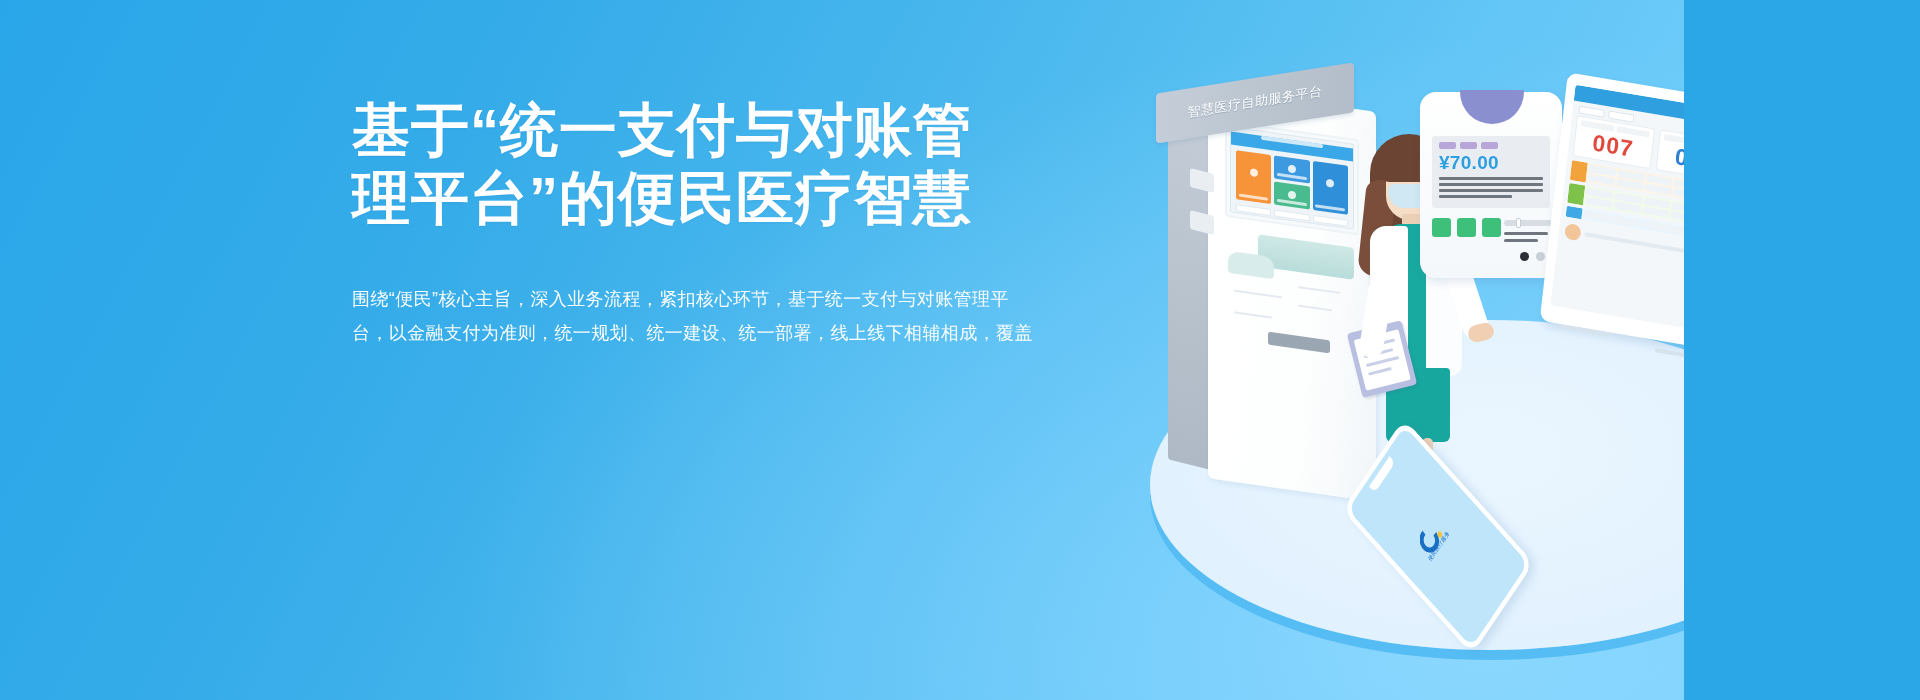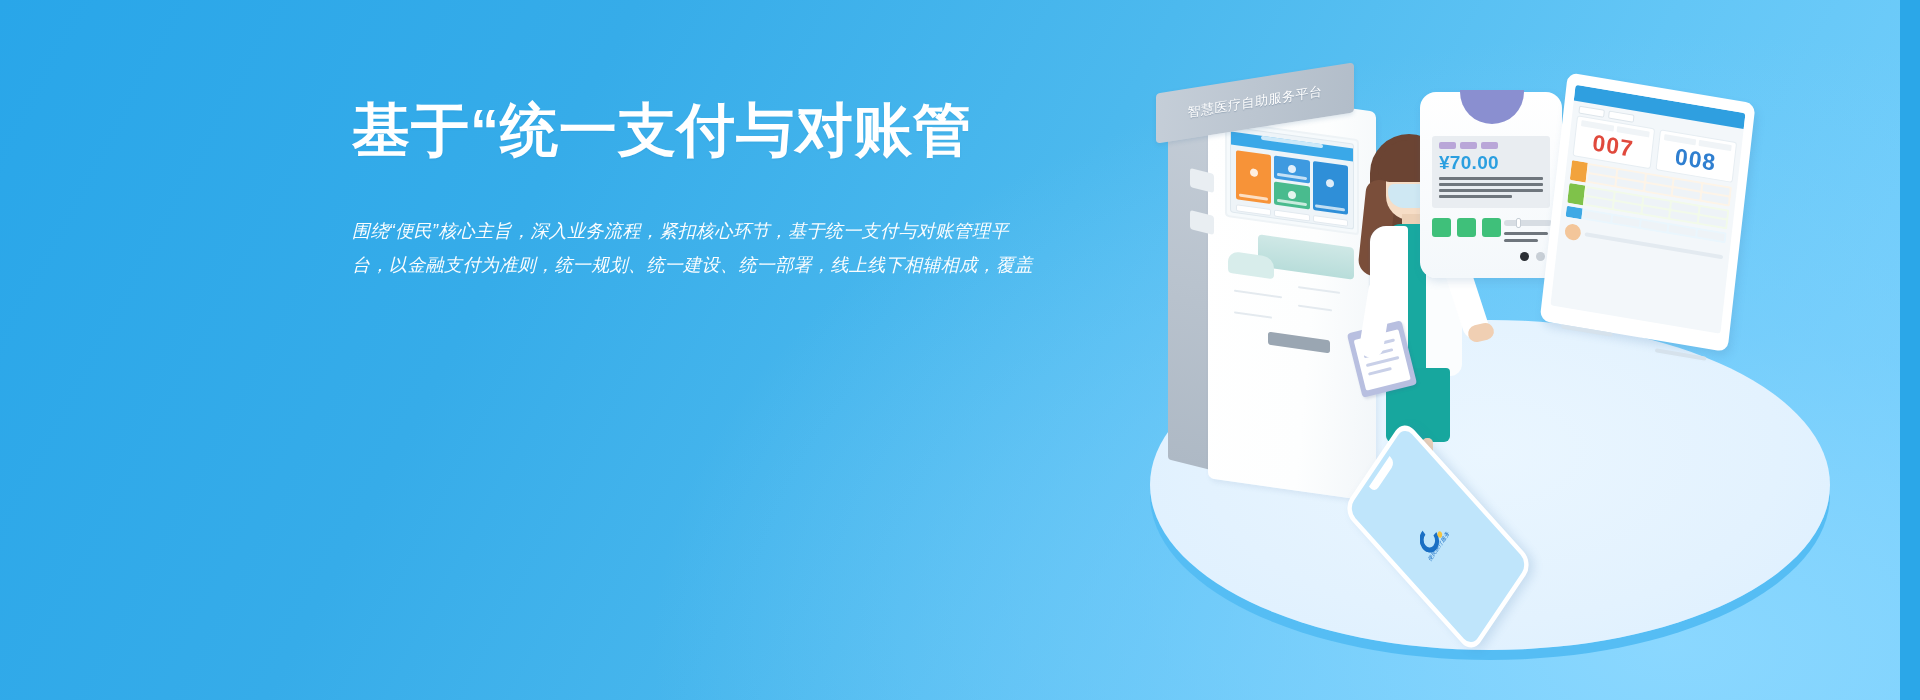--- a/index.html
+++ b/index.html
@@ -4,38 +4,38 @@
 <style>
   * { margin:0; padding:0; box-sizing:border-box; }
   html,body { width:1920px; height:700px; overflow:hidden; }
   body {
     font-family:"Liberation Sans","DejaVu Sans",sans-serif;
     background:#2ba7e8;
   }
 
   
   .banner {
-    position:relative; width:1900px; height:700px; overflow:hidden;
+    position:relative; width:1684px; height:700px; overflow:hidden;
     background:
       radial-gradient(ellipse 1500px 900px at 88% 92%, rgba(140,216,255,0.95) 0%, rgba(125,208,253,0.55) 35%, rgba(120,205,253,0.0) 68%),
       linear-gradient(118deg, #29a6e9 0%, #36ace9 28%, #4cb9ee 52%, #63c6f6 74%, #79d1fd 100%);
   }
 
   
   .copy { position:absolute; left:352px; top:96px; width:770px; }
   .title {
     color:#ffffff; font-size:58px; line-height:68px; font-weight:700;
     letter-spacing:1px; text-shadow:0 1px 2px rgba(0,80,140,.08);
   }
   .title .ln { display:block; white-space:nowrap; }
   .desc {
     margin-top:50px; color:#ffffff; font-size:18px; line-height:34px;
     letter-spacing:.4px; max-width:760px; opacity:.98;
   }
-  .desc p { white-space:nowrap;font-style:italic; }
+  .desc p { white-space:nowrap; }
 
   
   .art { position:absolute; left:1120px; top:30px; width:760px; height:620px; }
 
   .platform {
     position:absolute; left:30px; top:290px; width:680px; height:330px;
     border-radius:50%;
     background:radial-gradient(ellipse at 50% 40%, #eaf6ff 0%, #e3f2fe 60%, #dcefff 100%);
     box-shadow:0 10px 0 0 #55bdf4;
   }
@@ -238,20 +238,21 @@
   .pl-text { position:absolute; left:3px; top:20px; font-size:6px; color:#1a6fc4; letter-spacing:.2px; white-space:nowrap; }
 </style>
 </head>
 <body>
 
 <div class="banner">
 
   <div class="copy">
     <h1 class="title">
       <span class="ln">基于“统一支付与对账管</span>
+      <span class="ln">理平台”的便民医疗智慧</span>
     </h1>
     <div class="desc">
       <p>围绕“便民”核心主旨，深入业务流程，紧扣核心环节，基于统一支付与对账管理平</p>
       <p>台，以金融支付为准则，统一规划、统一建设、统一部署，线上线下相辅相成，覆盖</p>
     </div>
   </div>
 
   <div class="art">
 
     <div class="platform-rim"></div>

